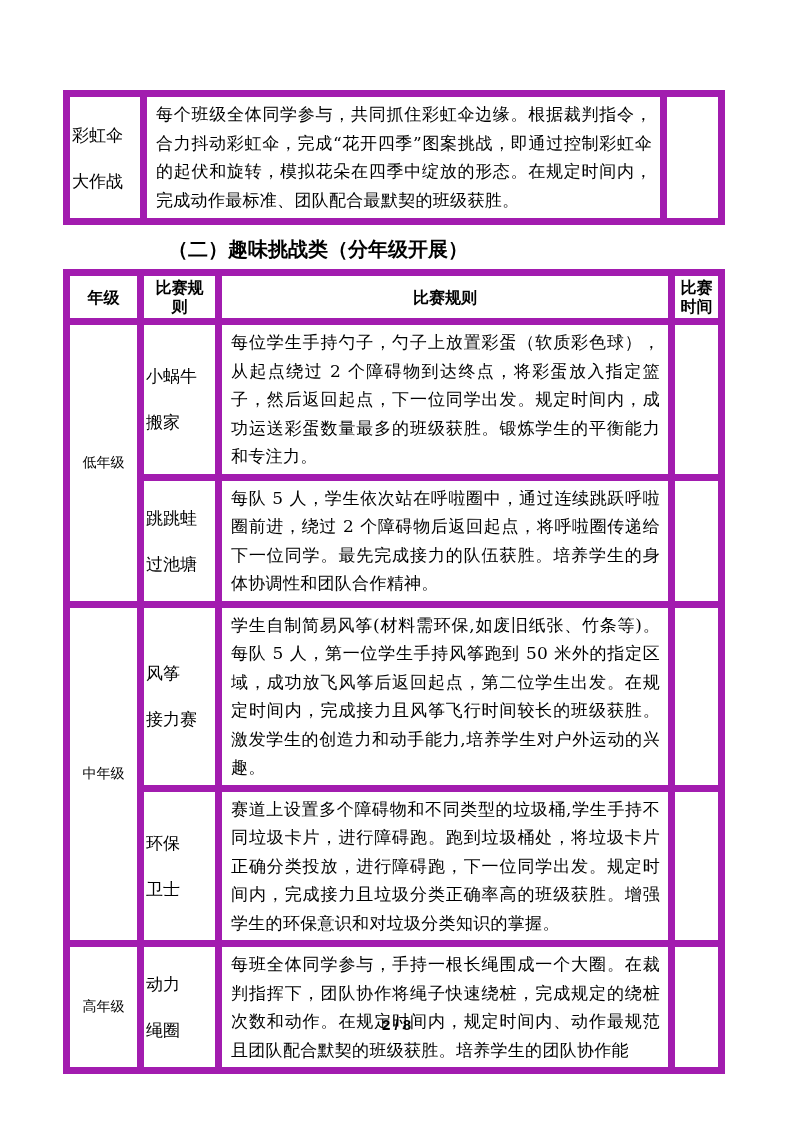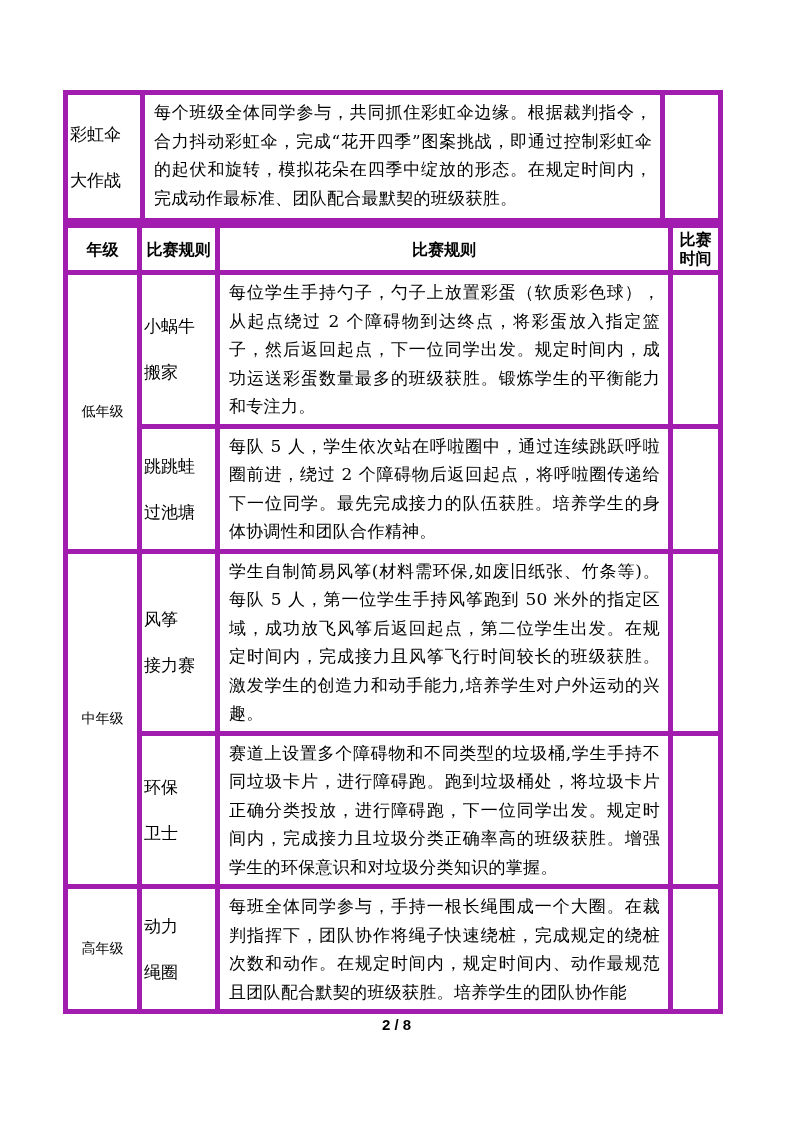--- a/index.html
+++ b/index.html
@@ -18,21 +18,21 @@
     left: 63px;
     top: 90px;
     width: 655px;
   }
   table.tbl {
     border-collapse: collapse;
     table-layout: fixed;
     width: 655px;
   }
   table.tbl td {
-    border: 5px solid #a21caf;
+    border: 7px solid #a21caf;
     overflow: hidden;
   }
   table.tbl-top, table.tbl-main { border: 2px solid #000; }
 
   td.rules-cell {
     font-size: 17px;
     line-height: 28.5px;
     letter-spacing: 0.3px;
     text-align: justify;
     text-justify: inter-character;
@@ -101,20 +101,21 @@
         <td class="item-cell">
           <div>彩虹伞</div>
           <div>大作战</div>
         </td>
         <td class="rules-cell">每个班级全体同学参与，共同抓住彩虹伞边缘。根据裁判指令，合力抖动彩虹伞，完成“花开四季”图案挑战，即通过控制彩虹伞的起伏和旋转，模拟花朵在四季中绽放的形态。在规定时间内，完成动作最标准、团队配合最默契的班级获胜。</td>
         <td class="time-cell"></td>
       </tr>
     </tbody>
       </table>
 
+    <div class="section-heading">（二）趣味挑战类（分年级开展）</div>
 
     <table class="tbl tbl-main">
       <colgroup>
         <col style="width:74px">
         <col style="width:78px">
         <col style="width:453px">
         <col style="width:50px">
       </colgroup>
       <tbody>
           <tr class="head-row" style="height:40px">

